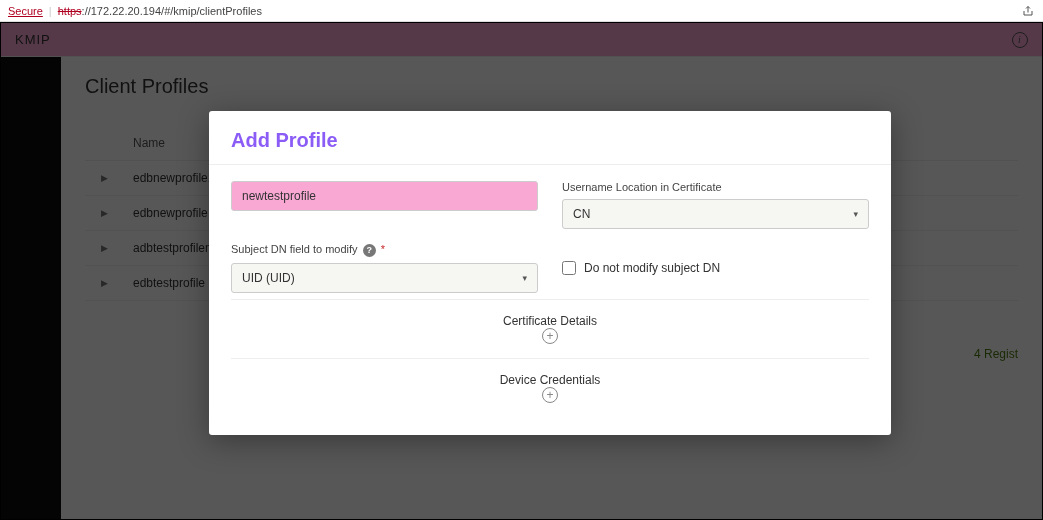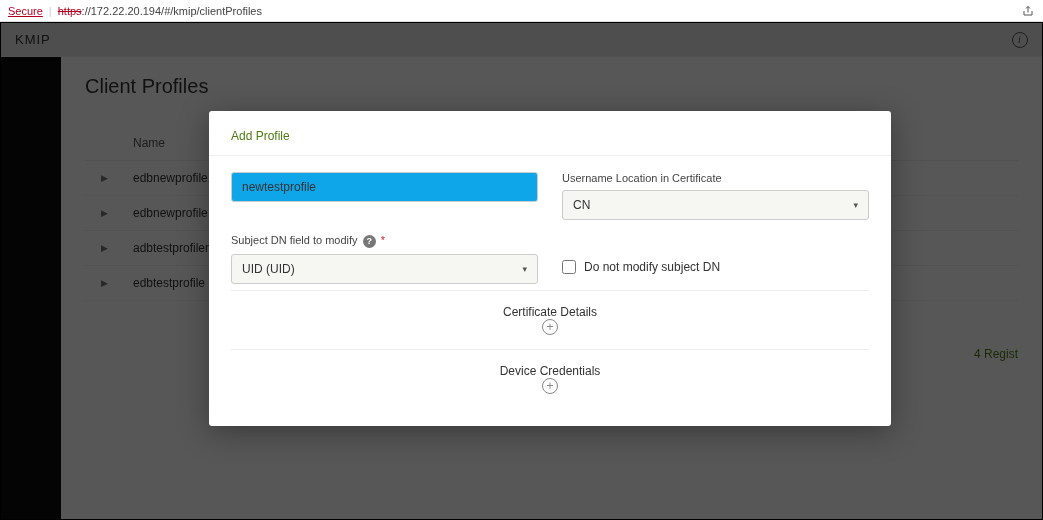--- a/index.html
+++ b/index.html
@@ -3,44 +3,44 @@
 <meta charset="utf-8">
 <style>
   * { box-sizing: border-box; margin: 0; padding: 0; }
   html, body { width: 1043px; height: 520px; font-family: -apple-system, BlinkMacSystemFont, "Segoe UI", Arial, sans-serif; overflow: hidden; background:#fff; }
   .browser-bar { height: 22px; border-bottom: 1px solid #ddd; display:flex; align-items:center; font-size:11px; padding:0 8px; color:#444; justify-content:space-between; }
   .browser-bar .left { display:flex; align-items:center; gap:6px; }
   .secure { color:#b00020;text-decoration:underline; }
   .https { color:#b00020; text-decoration: line-through; }
   .share { width:14px; height:14px; display:inline-flex; align-items:center; justify-content:center; }
   .app-frame { position:relative; width:100%; height:498px; border:1px solid #000; }
-  .topbar { height:34px; background:#e5e5e5; display:flex; align-items:center; padding:13px 14px; justify-content:space-between; font-size:13px; letter-spacing:1px; color:#333; border-bottom:1px solid #eee; }
+  .topbar { height:34px; background:#f9a8d4; display:flex; align-items:center; padding:13px 14px; justify-content:space-between; font-size:13px; letter-spacing:1px; color:#333; border-bottom:1px solid #eee; }
   .topbar .brand { display:flex; align-items:center; gap:6px; }
   .info-icon { width:16px;height:16px; border:1.5px solid #555; border-radius:50%; display:flex; align-items:center; justify-content:center; font-size:10px; font-style:italic; font-family:Georgia,serif; color:#555; }
   .main { display:flex; height:calc(100% - 34px); }
   .sidebar { width:60px; background:#0e0e0e; }
   .content { flex:1; background:#fff; padding:18px 24px; position:relative; }
   .page-title { font-size:20px; color:#333; font-weight:400; margin-bottom:28px; }
   .table-head { display:flex; font-size:12px; color:#555; padding:10px 0 10px 48px; border-bottom:1px solid #eee; }
   .row { display:flex; align-items:center; padding:10px 0 10px 16px; border-bottom:1px solid #f0f0f0; font-size:12px; color:#333; }
   .row .caret { width:8px; margin-right:24px; color:#777; font-size:9px; }
   .footer-count { position:absolute; right:24px; top:290px; font-size:12px; color:#4d7c0f; }
 
   .overlay { position:absolute; inset:0; background:rgba(0,0,0,0.66); }
   .modal { position:absolute; left:208px; top:88px; width:682px; background:#fff; border-radius:3px; box-shadow:0 6px 30px rgba(0,0,0,.35); padding:18px 22px 18px 22px; }
-  .modal h2 { font-size:12px; font-weight:400; color:#4d7c0f; margin-bottom:12px; }
+  .modal h2 { font-size:20px; font-weight:700; color:#8b5cf6; margin-bottom:12px; }
   .modal hr { border:none; border-top:1px solid #eee; margin:0 -22px 16px -22px; }
   .form-grid { display:grid; grid-template-columns: 1fr 1fr; gap:14px 24px; }
   .field label { display:block; font-size:11px; color:#444; margin-bottom:6px; }
   .req { color:#c62828; }
   .help-icon { display:inline-flex; width:13px; height:13px; background:#777; color:#fff; border-radius:50%; align-items:center; justify-content:center; font-size:9px; font-weight:bold; margin:0 2px; }
   .input, .select { width:100%; height:30px; border:1px solid #ccc; border-radius:3px; background:#f6f6f3; font-size:12px; padding:0 10px; color:#333; display:flex; align-items:center; justify-content:space-between; }
-  .input { background:#0ea5e9; }
+  .input { background:#f9a8d4; }
   .select .caret-down { font-size:9px; color:#555; }
-  .checkbox-row { display:flex; align-items:center; gap:8px; font-size:12px; color:#333; height:30px; }
+  .checkbox-row { display:flex; gap:8px; font-size:12px; color:#333; height:30px; }
   .checkbox-row input { width:14px; height:14px; accent-color:#999; }
   .section-row { display:flex; justify-content:space-between; align-items:center; padding:14px 0; border-top:1px solid #eee; margin-top:6px; font-size:12px; color:#333;flex-direction:column; }
   .plus-icon { width:16px; height:16px; border:1.5px solid #888; border-radius:50%; display:flex; align-items:center; justify-content:center; color:#888; font-size:12px; line-height:1; }
   .modal-actions { display:flex; justify-content:flex-end; gap:10px; padding-top:8px; }
   .btn { height:30px; padding:0 18px; border-radius:3px; font-size:13px; border:1px solid transparent; cursor:pointer; }
   .btn-cancel { background:#eee; color:#333; }
   .btn-save { background:#00a3c7; color:#fff; }
 </style>
 </head>
 <body>

